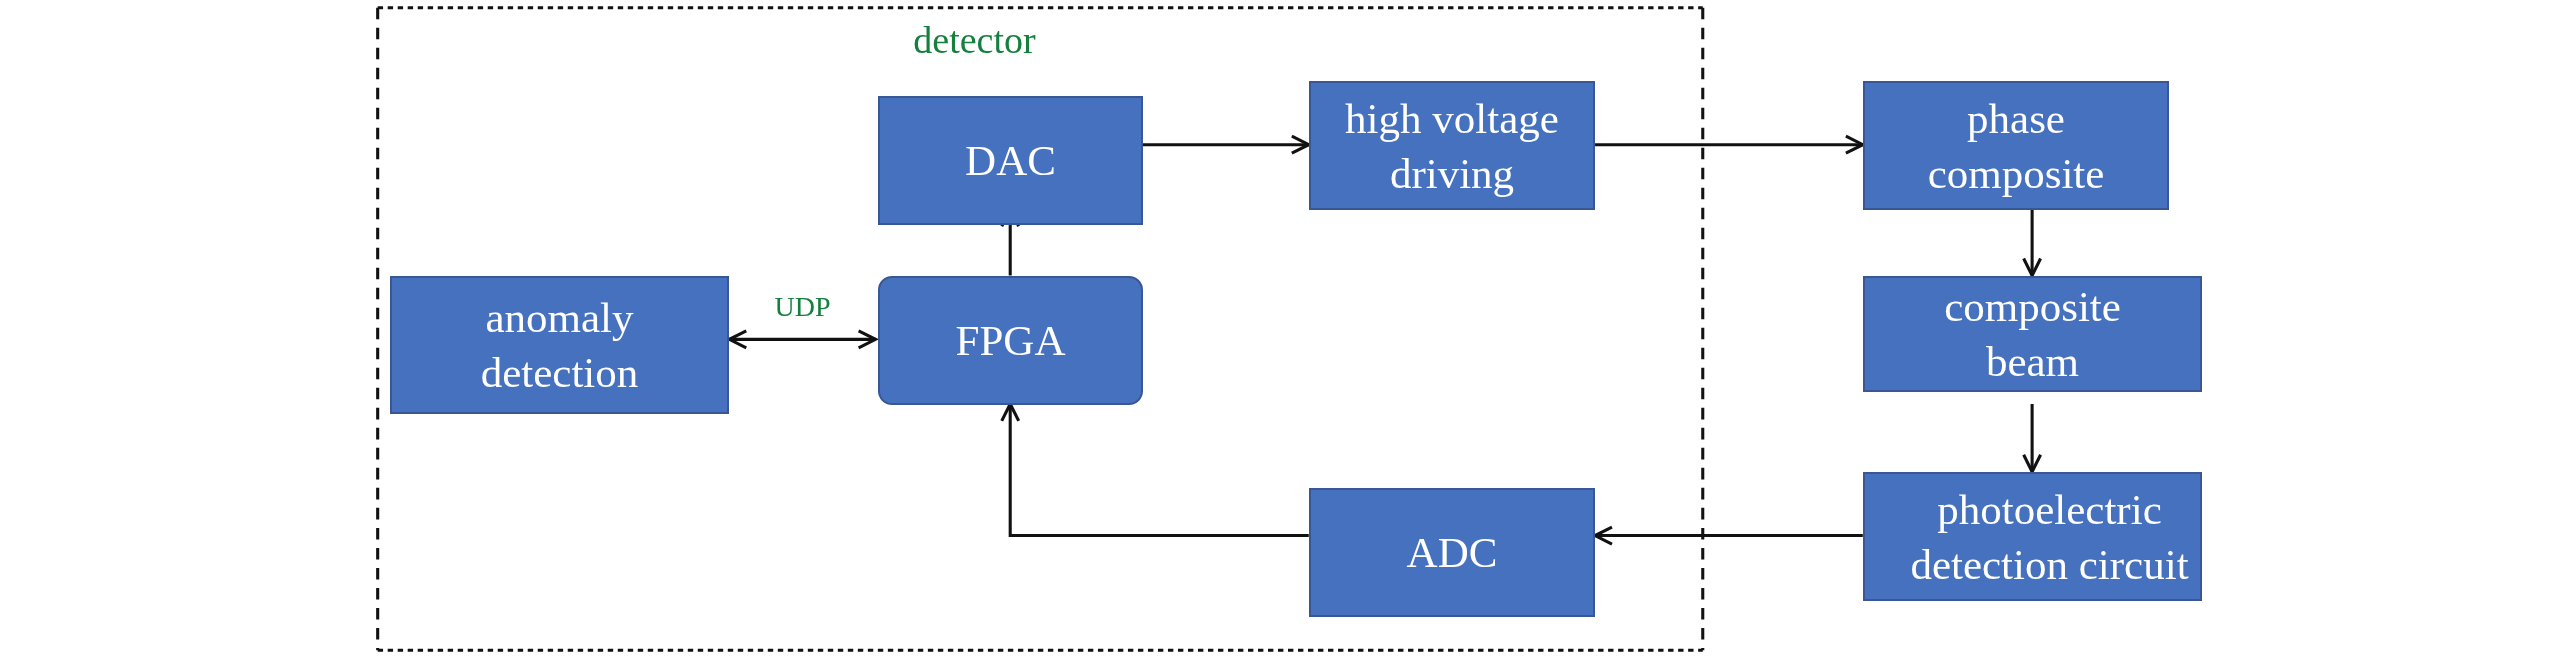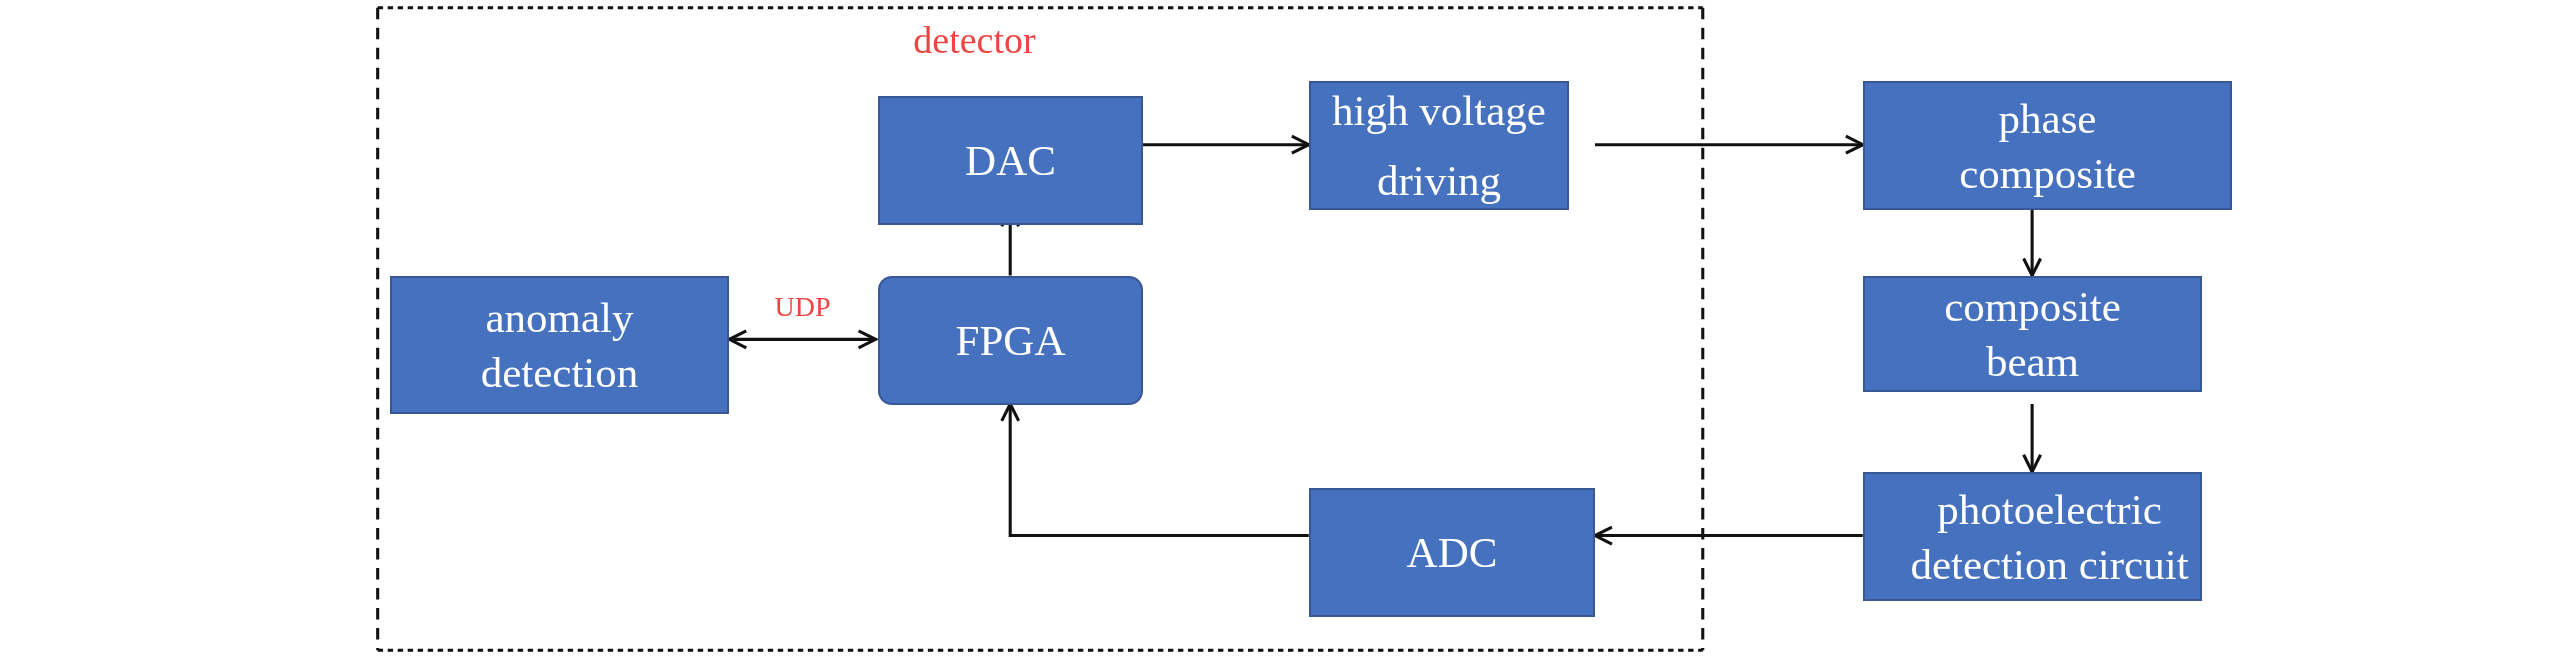--- a/index.html
+++ b/index.html
@@ -32,21 +32,21 @@
     flex-direction: column;
     align-items: center;
     justify-content: center;
     text-align: center;
     font-size: 43px;
     line-height: 55px;
   }
   .node span { display: block; white-space: nowrap; }
   .float-label {
     position: absolute;
-    color: #ef4444;
+    color: #15803d;
     text-align: center;
     white-space: nowrap;
   }
   .detector-label { font-size: 38px; line-height: 40px; }
   .udp-label { font-size: 28px; line-height: 43px; }
 </style>
 </head>
 <body>
 
 <div class="canvas">
@@ -78,26 +78,26 @@
   </svg>
 
   <div class="float-label detector-label" style="left:782px; top:20px; width:385px;">detector</div>
 
   <div class="float-label udp-label" style="left:687px; top:285px; width:231px;">UDP</div>
 
   <div class="node" style="left:878px; top:96px; width:265px; height:129px;">
     <span>DAC</span>
   </div>
 
-  <div class="node" style="left:1309px; top:81px; width:260px; height:129px;justify-content:space-between;">
+  <div class="node" style="left:1309px; top:81px; width:286px; height:129px;">
     <span>high voltage</span>
     <span>driving</span>
   </div>
 
-  <div class="node" style="left:1863px; top:81px; width:369px; height:129px;">
+  <div class="node" style="left:1863px; top:81px; width:306px; height:129px;">
     <span>phase</span>
     <span>composite</span>
   </div>
 
   <div class="node" style="left:390px; top:276px; width:339px; height:138px;">
     <span>anomaly</span>
     <span>detection</span>
   </div>
 
   <div class="node" style="left:878px; top:276px; width:265px; height:129px;border-radius:14px;">

